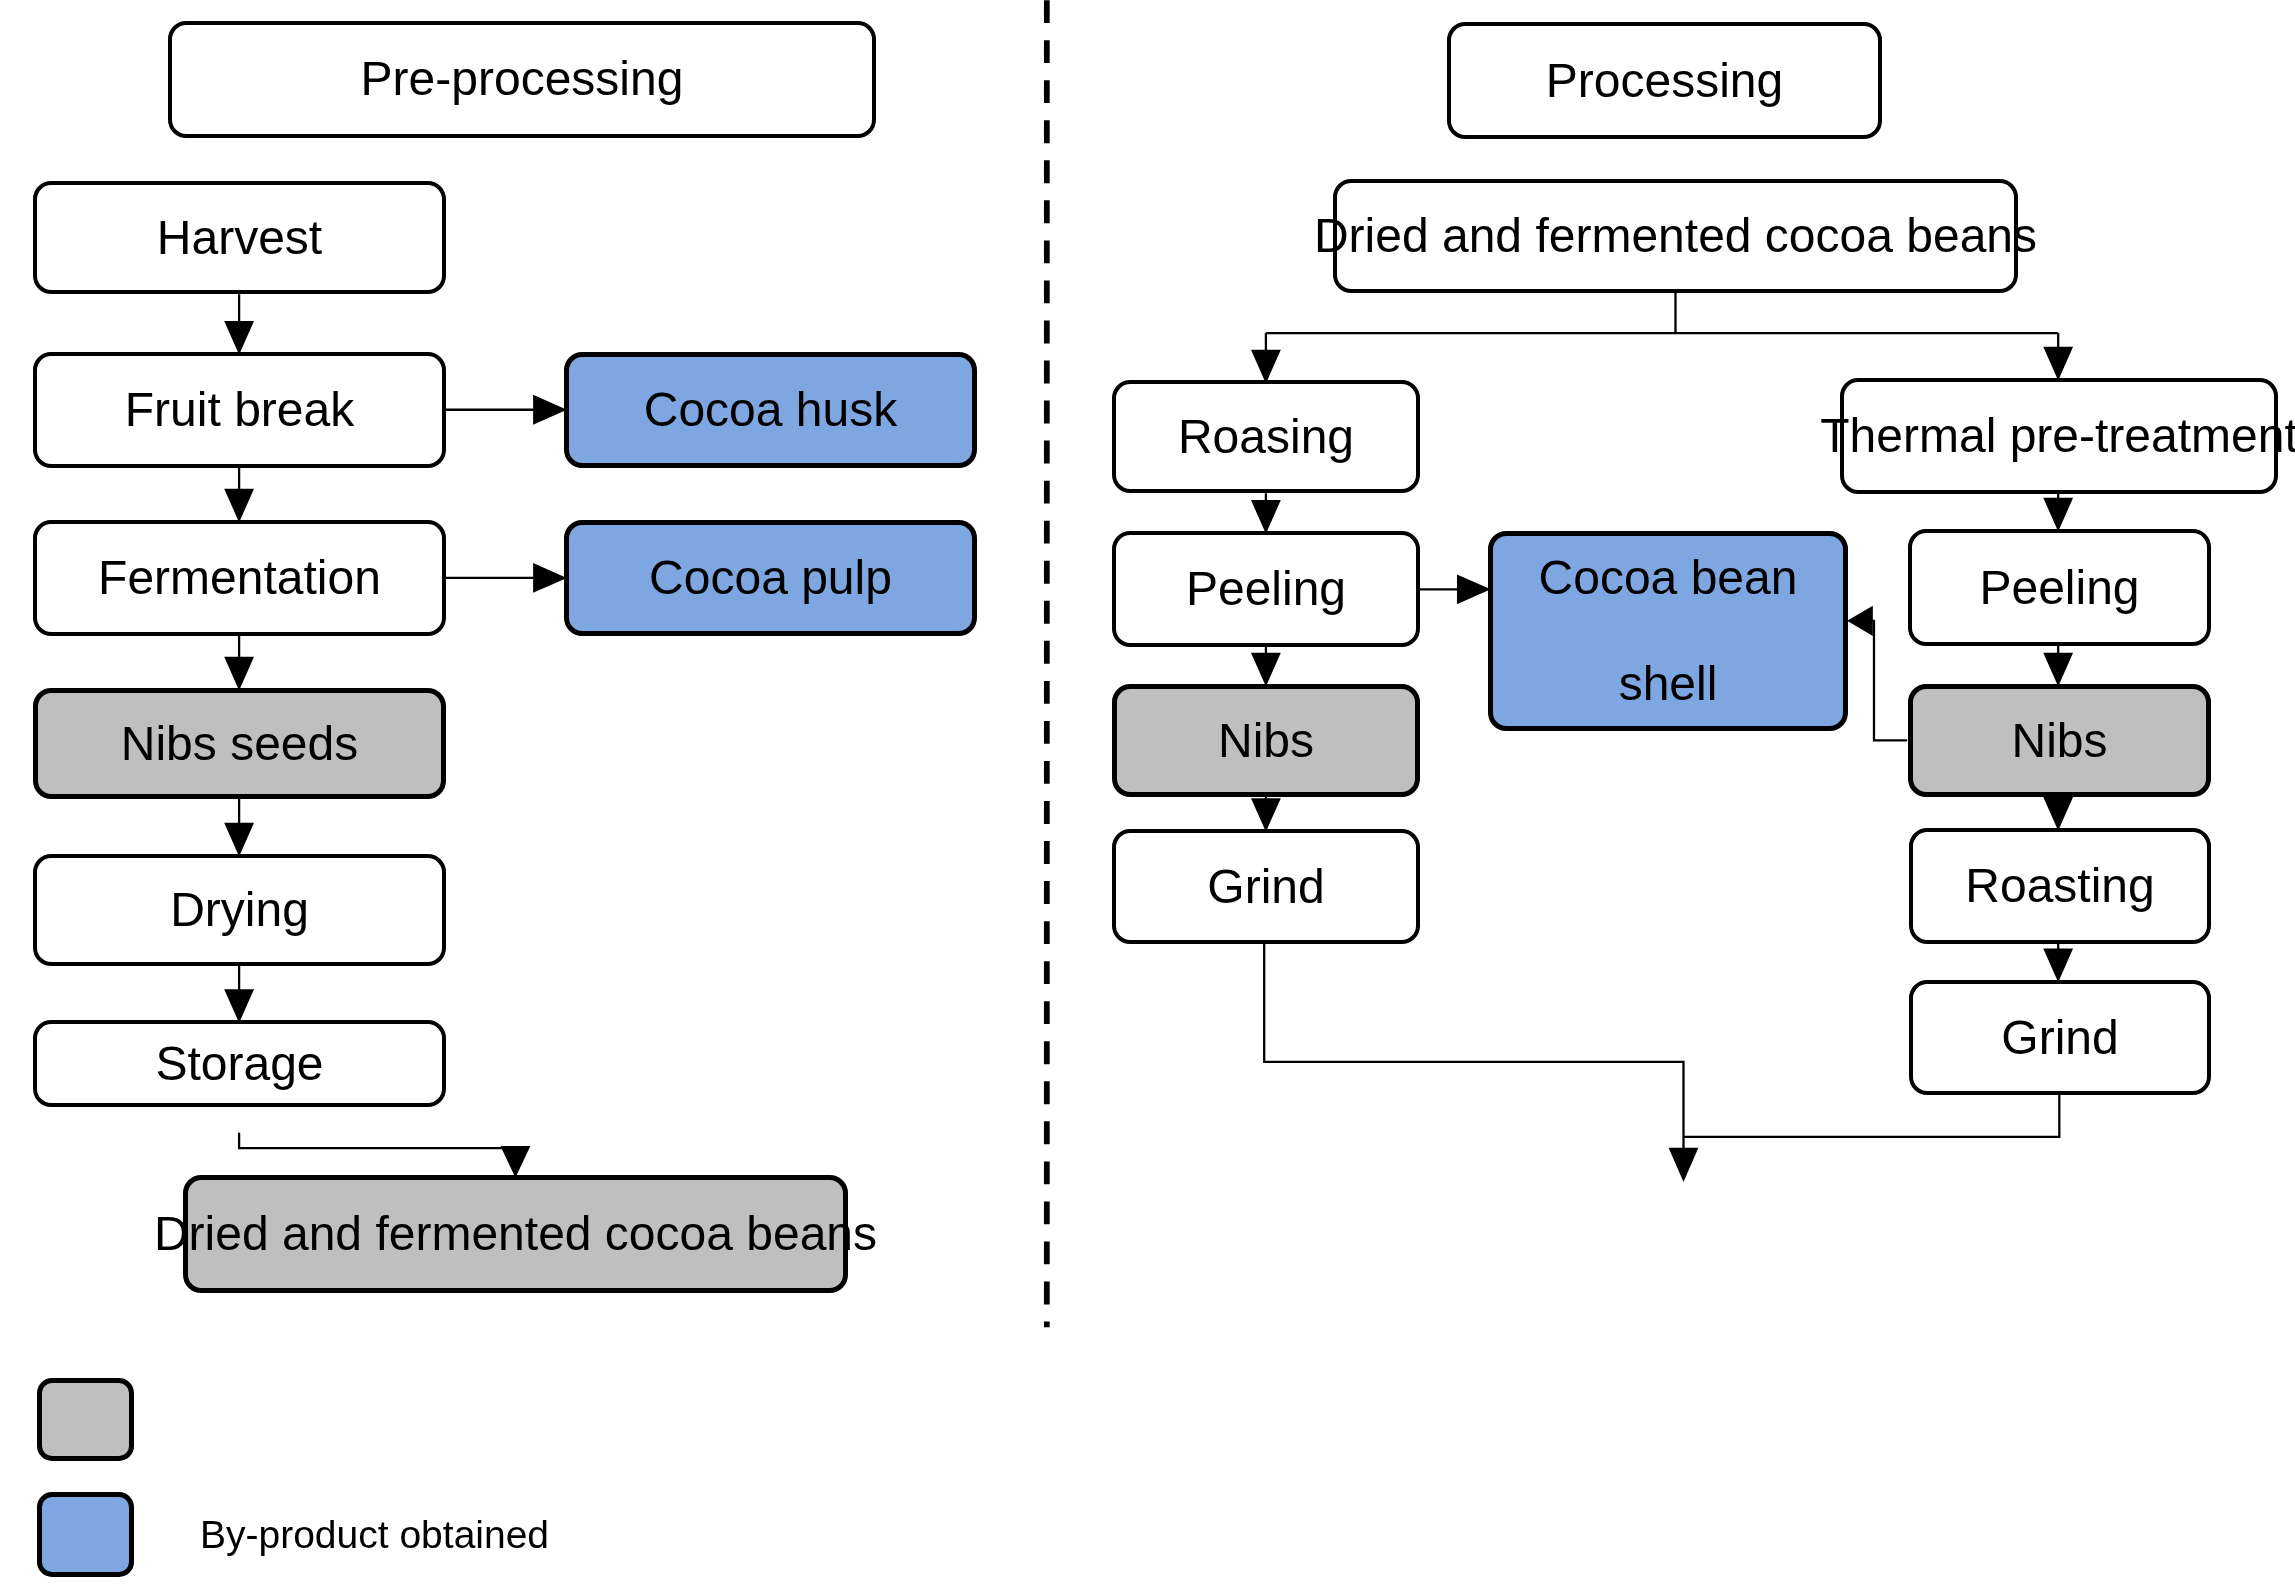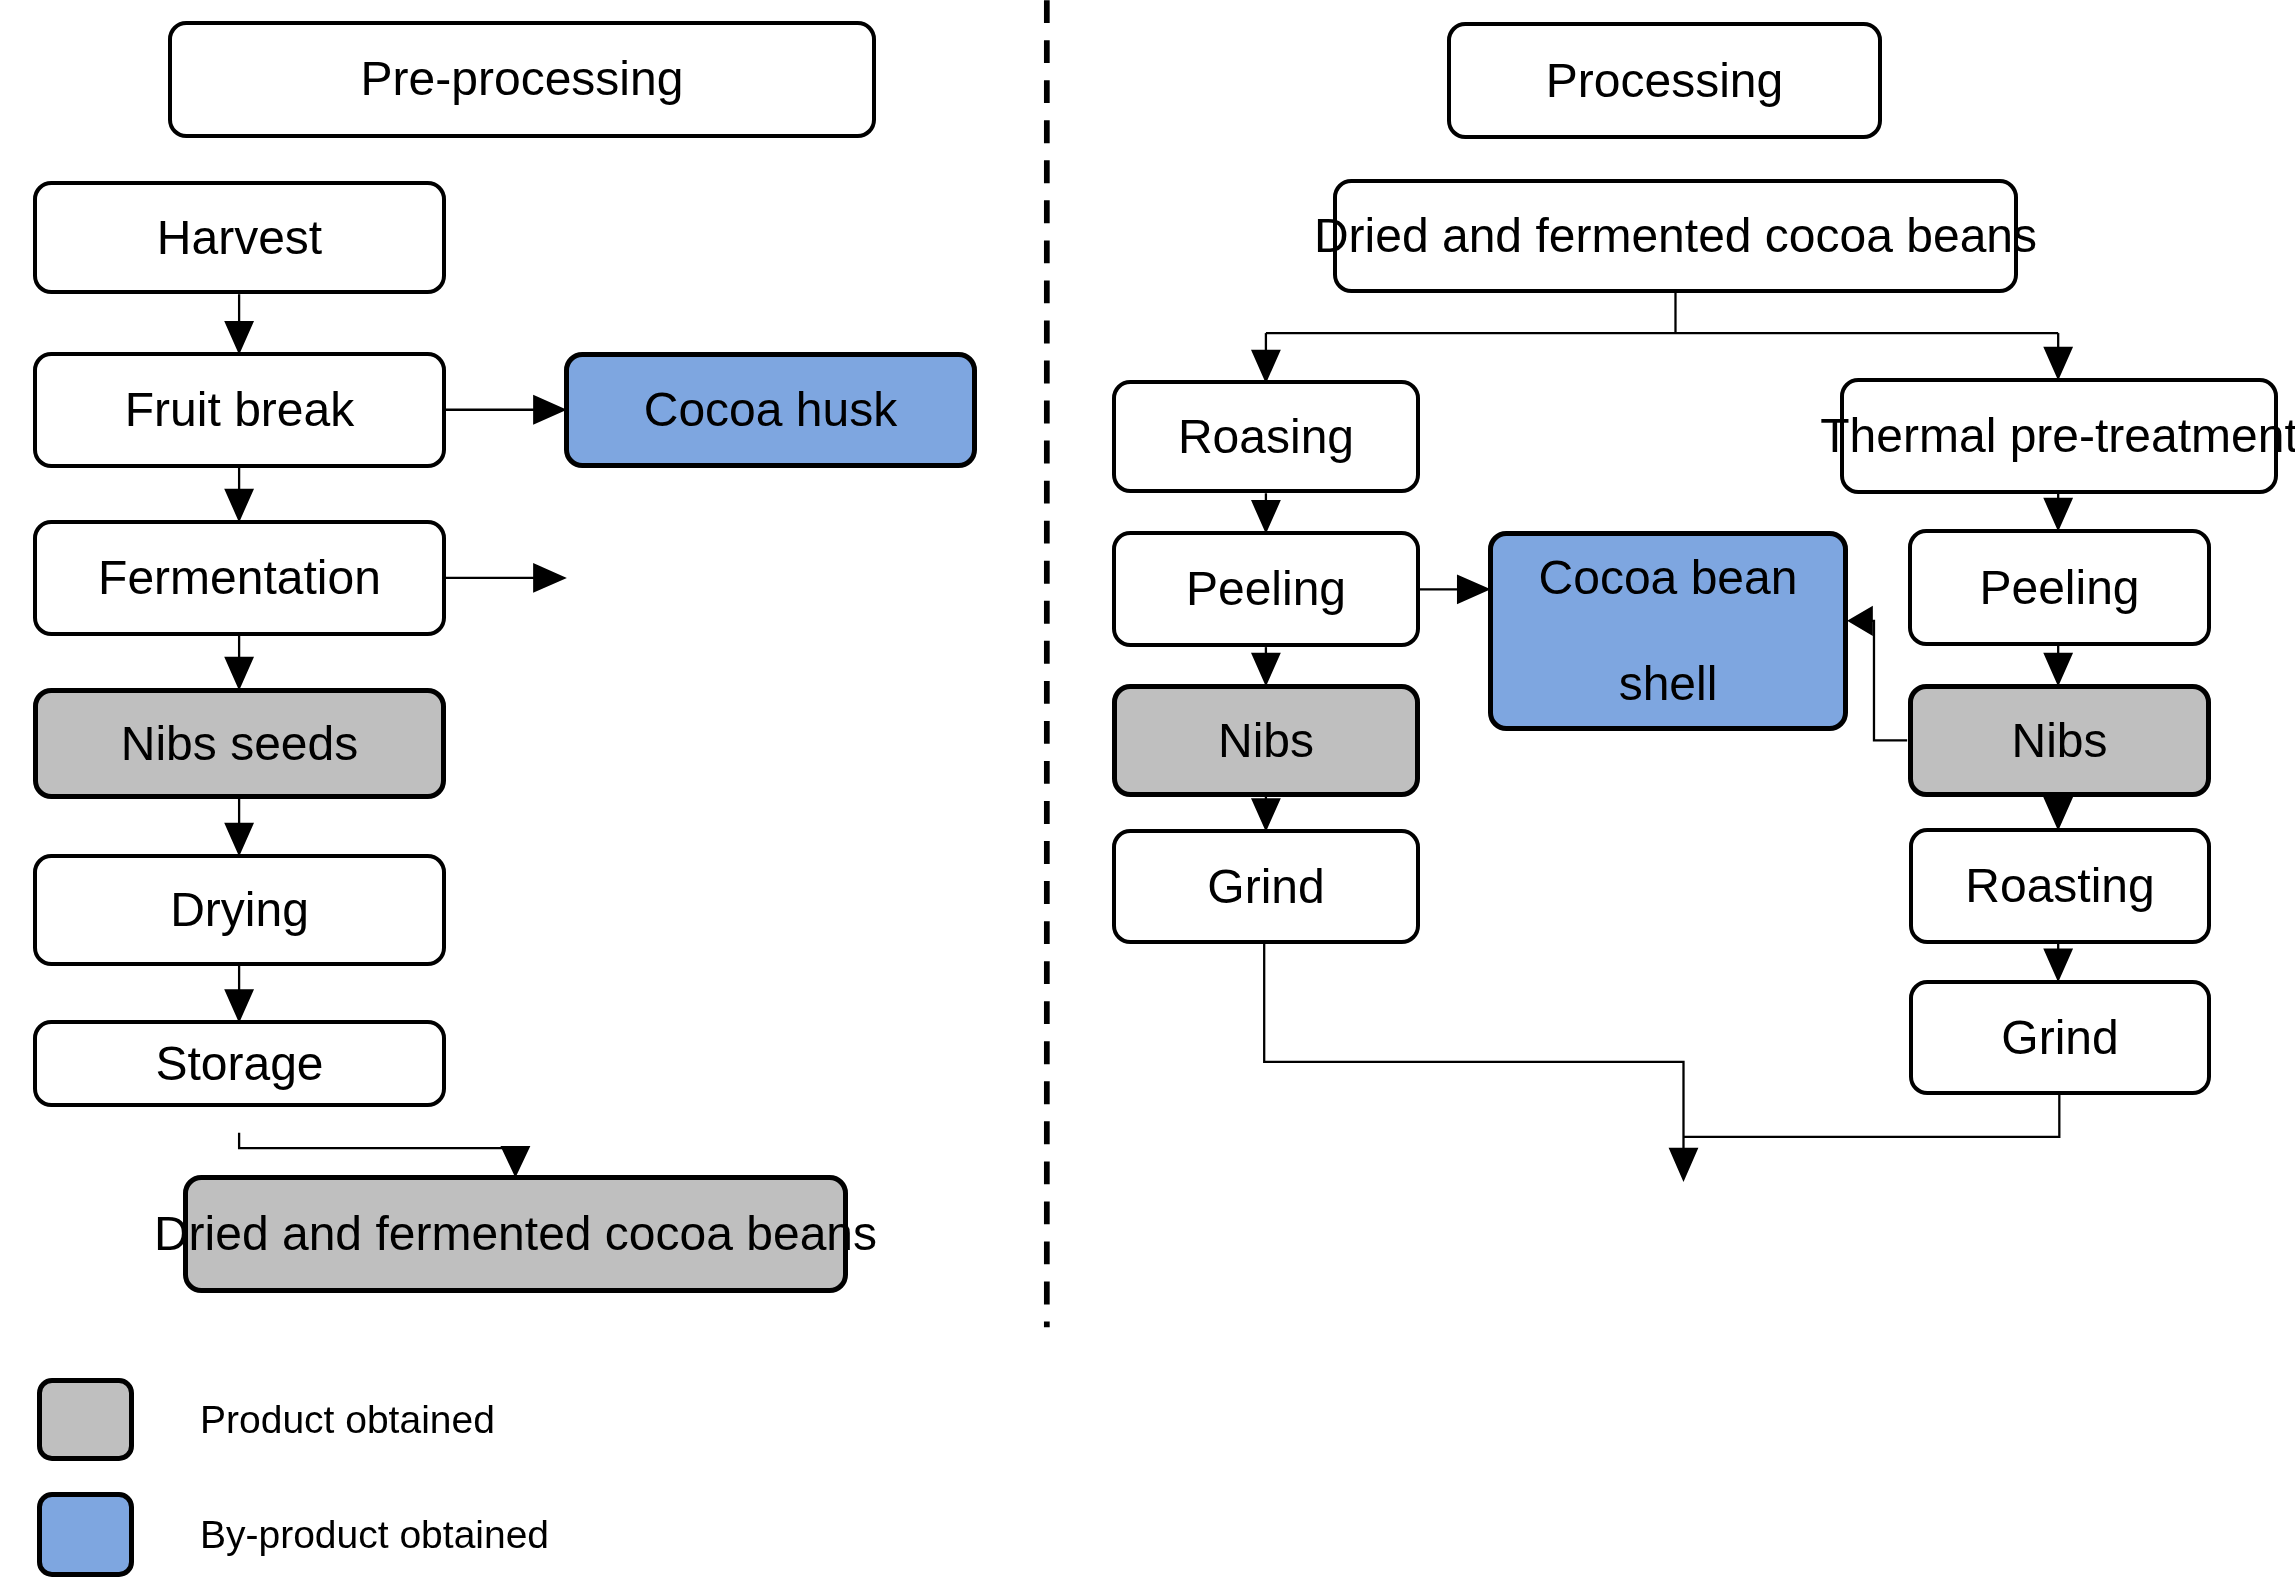--- a/index.html
+++ b/index.html
@@ -146,20 +146,21 @@
   <div class="box" style="left:168px; top:20.6px; width:708px; height:117px;">Pre-processing</div>
 
   <div class="box" style="left:33px; top:181px; width:413px; height:113px;">Harvest</div>
 
   <div class="box" style="left:33px; top:352px; width:413px; height:116px;">Fruit break</div>
 
   <div class="box fill-byproduct" style="left:564px; top:352px; width:413px; height:116px;">Cocoa husk</div>
 
   <div class="box" style="left:33px; top:520px; width:413px; height:116px;">Fermentation</div>
 
+  <div class="box fill-byproduct" style="left:564px; top:520px; width:413px; height:116px;">Cocoa pulp</div>
 
   <div class="box fill-product" style="left:33px; top:688px; width:413px; height:111px;">Nibs seeds</div>
 
   <div class="box" style="left:33px; top:854px; width:413px; height:112px;">Drying</div>
 
   <div class="box" style="left:33px; top:1020px; width:413px; height:87px;">Storage</div>
 
   <div class="box fill-product" style="left:183px; top:1175px; width:665px; height:118px;">Dried and fermented cocoa beans</div>
 
   <div class="box" style="left:1447px; top:22px; width:435px; height:117px;">Processing</div>
@@ -182,19 +183,18 @@
   <div class="box fill-product" style="left:1908px; top:684px; width:303px; height:113px;">Nibs</div>
 
   <div class="box" style="left:1112px; top:829px; width:308px; height:115px;">Grind</div>
 
   <div class="box" style="left:1909px; top:828px; width:302px; height:116px;">Roasting</div>
 
   <div class="box" style="left:1909px; top:980px; width:302px; height:115px;">Grind</div>
 
 
   <div class="box fill-product" style="left:37px; top:1378px; width:97px; height:83px; border-radius:15px;"></div>
-  <div class="legend-label" style="left:200px; top:1378px; height:83px;">Product obtained</div>
 
   <div class="box fill-byproduct" style="left:37px; top:1492px; width:97px; height:85px; border-radius:15px;"></div>
   <div class="legend-label" style="left:200px; top:1492px; height:85px;">By-product obtained</div>
 
 </div>
 
 
 </body></html>

